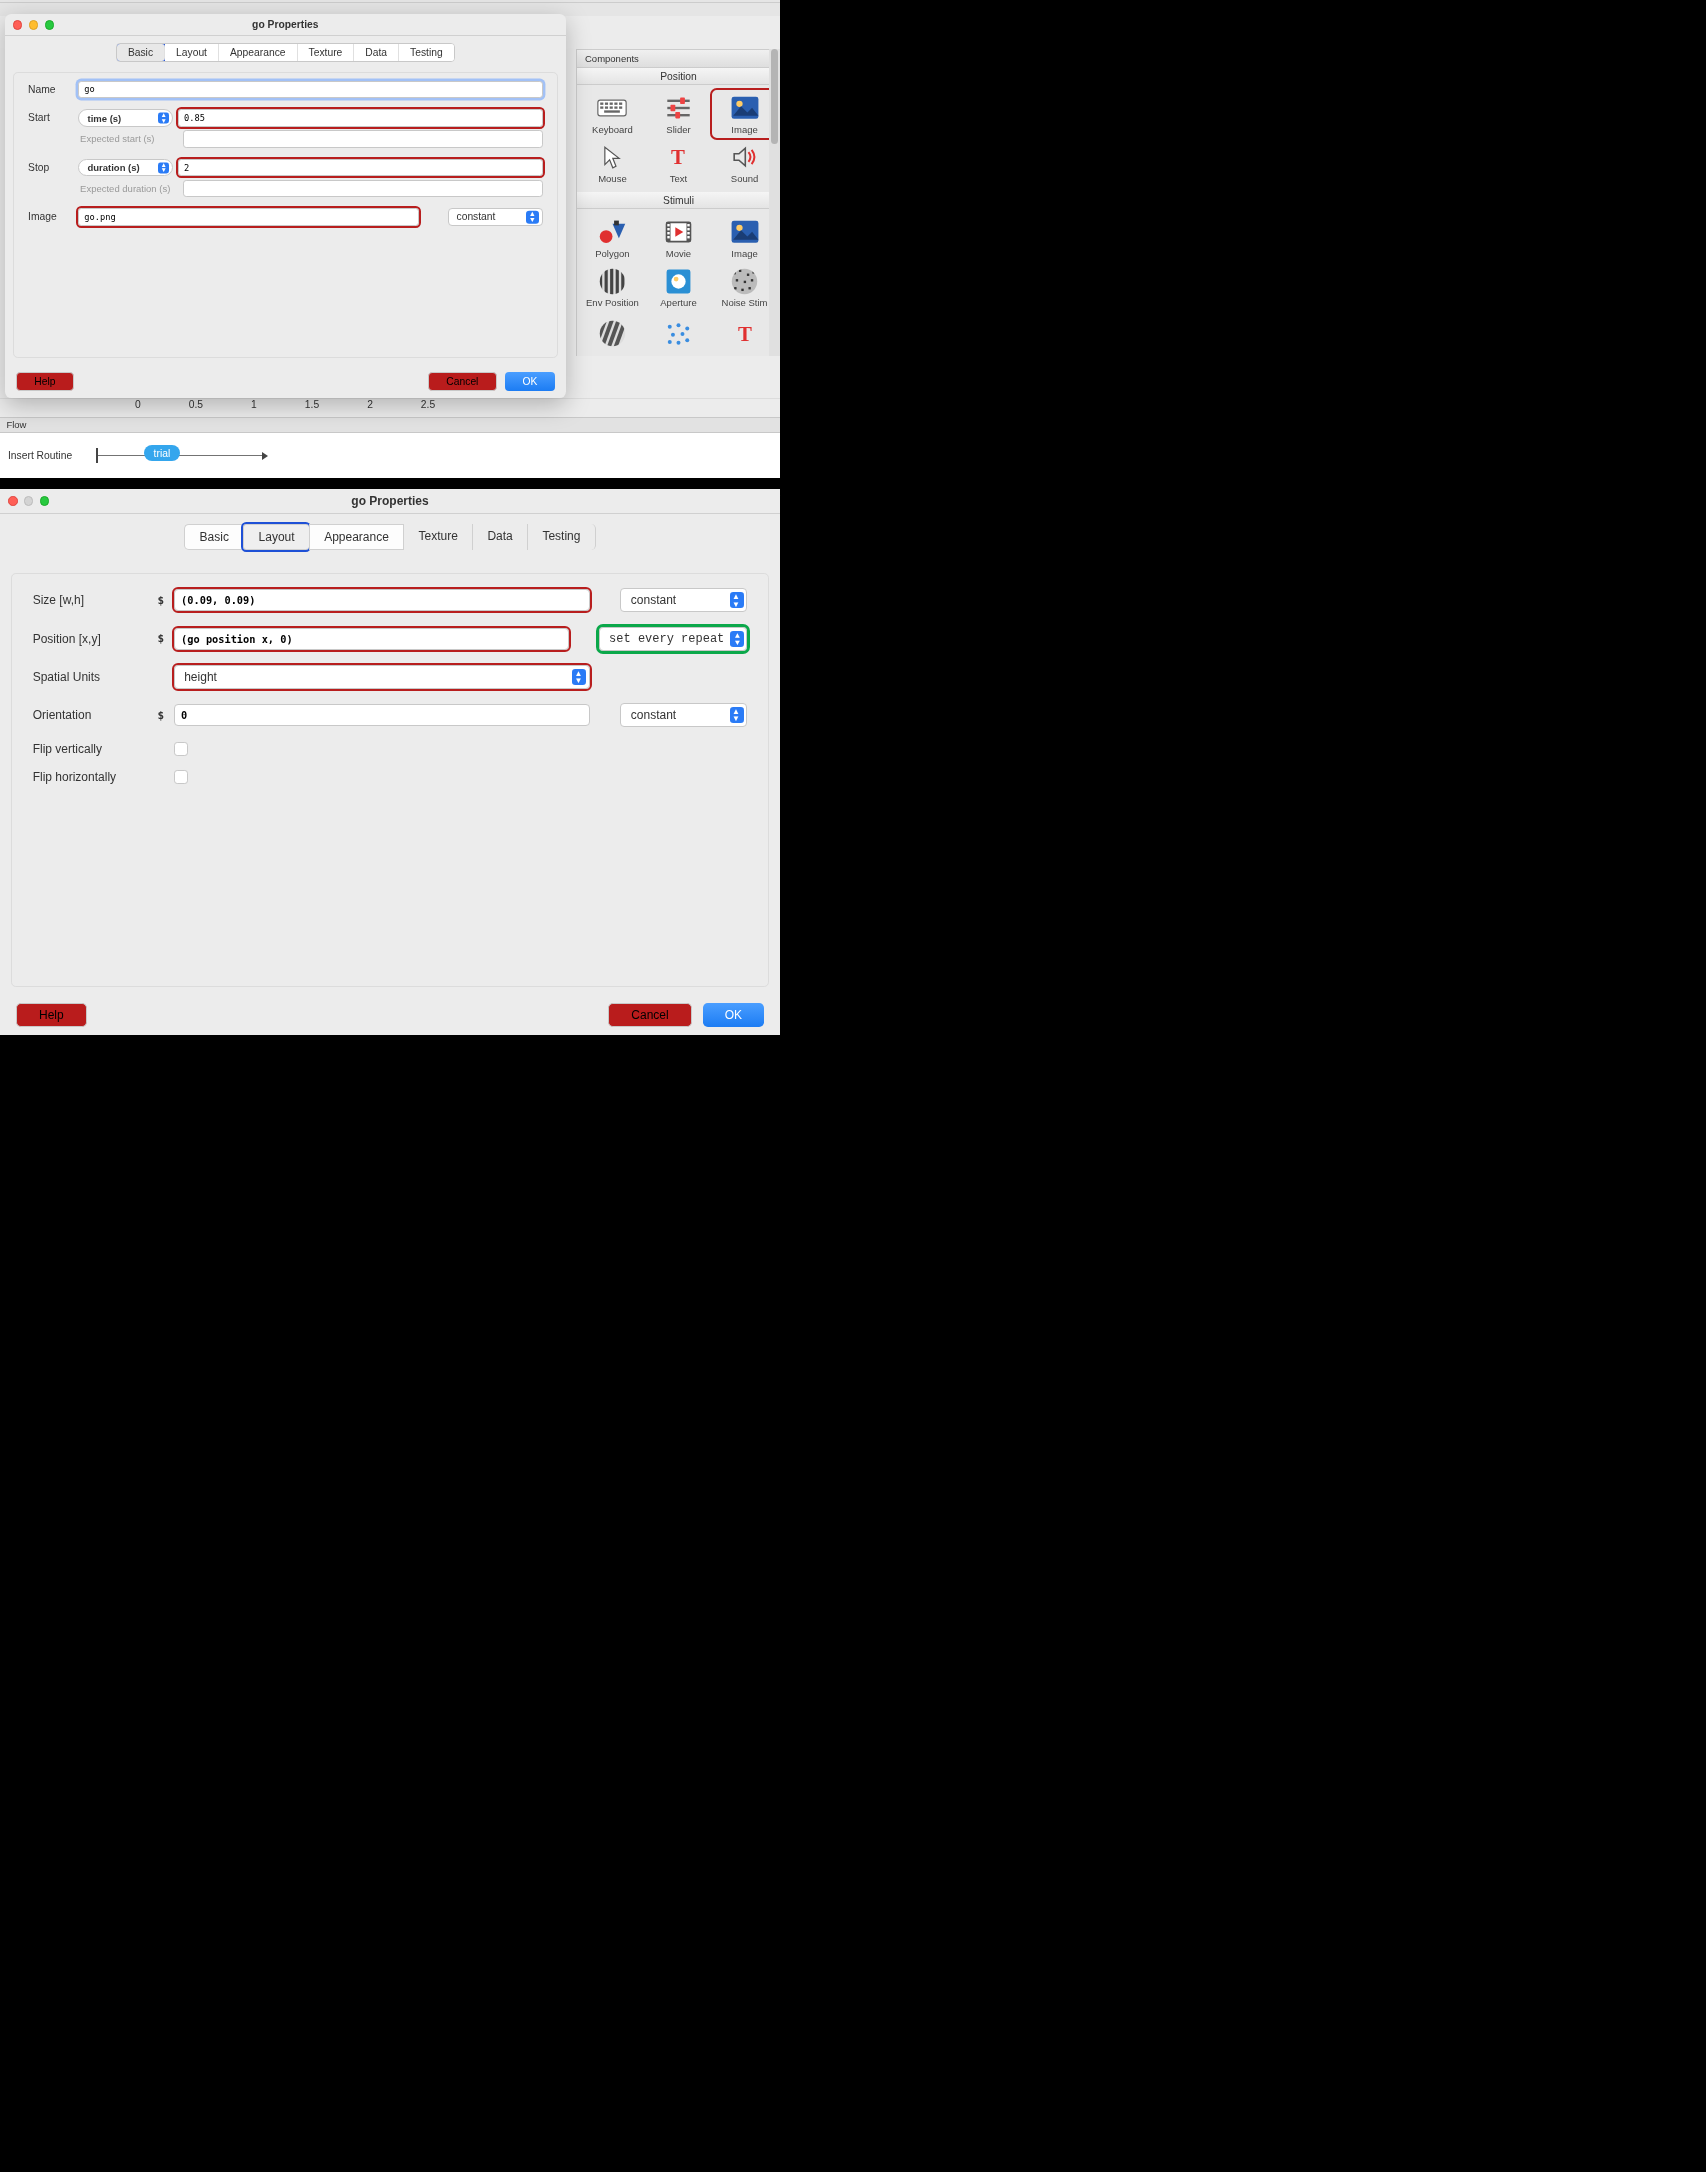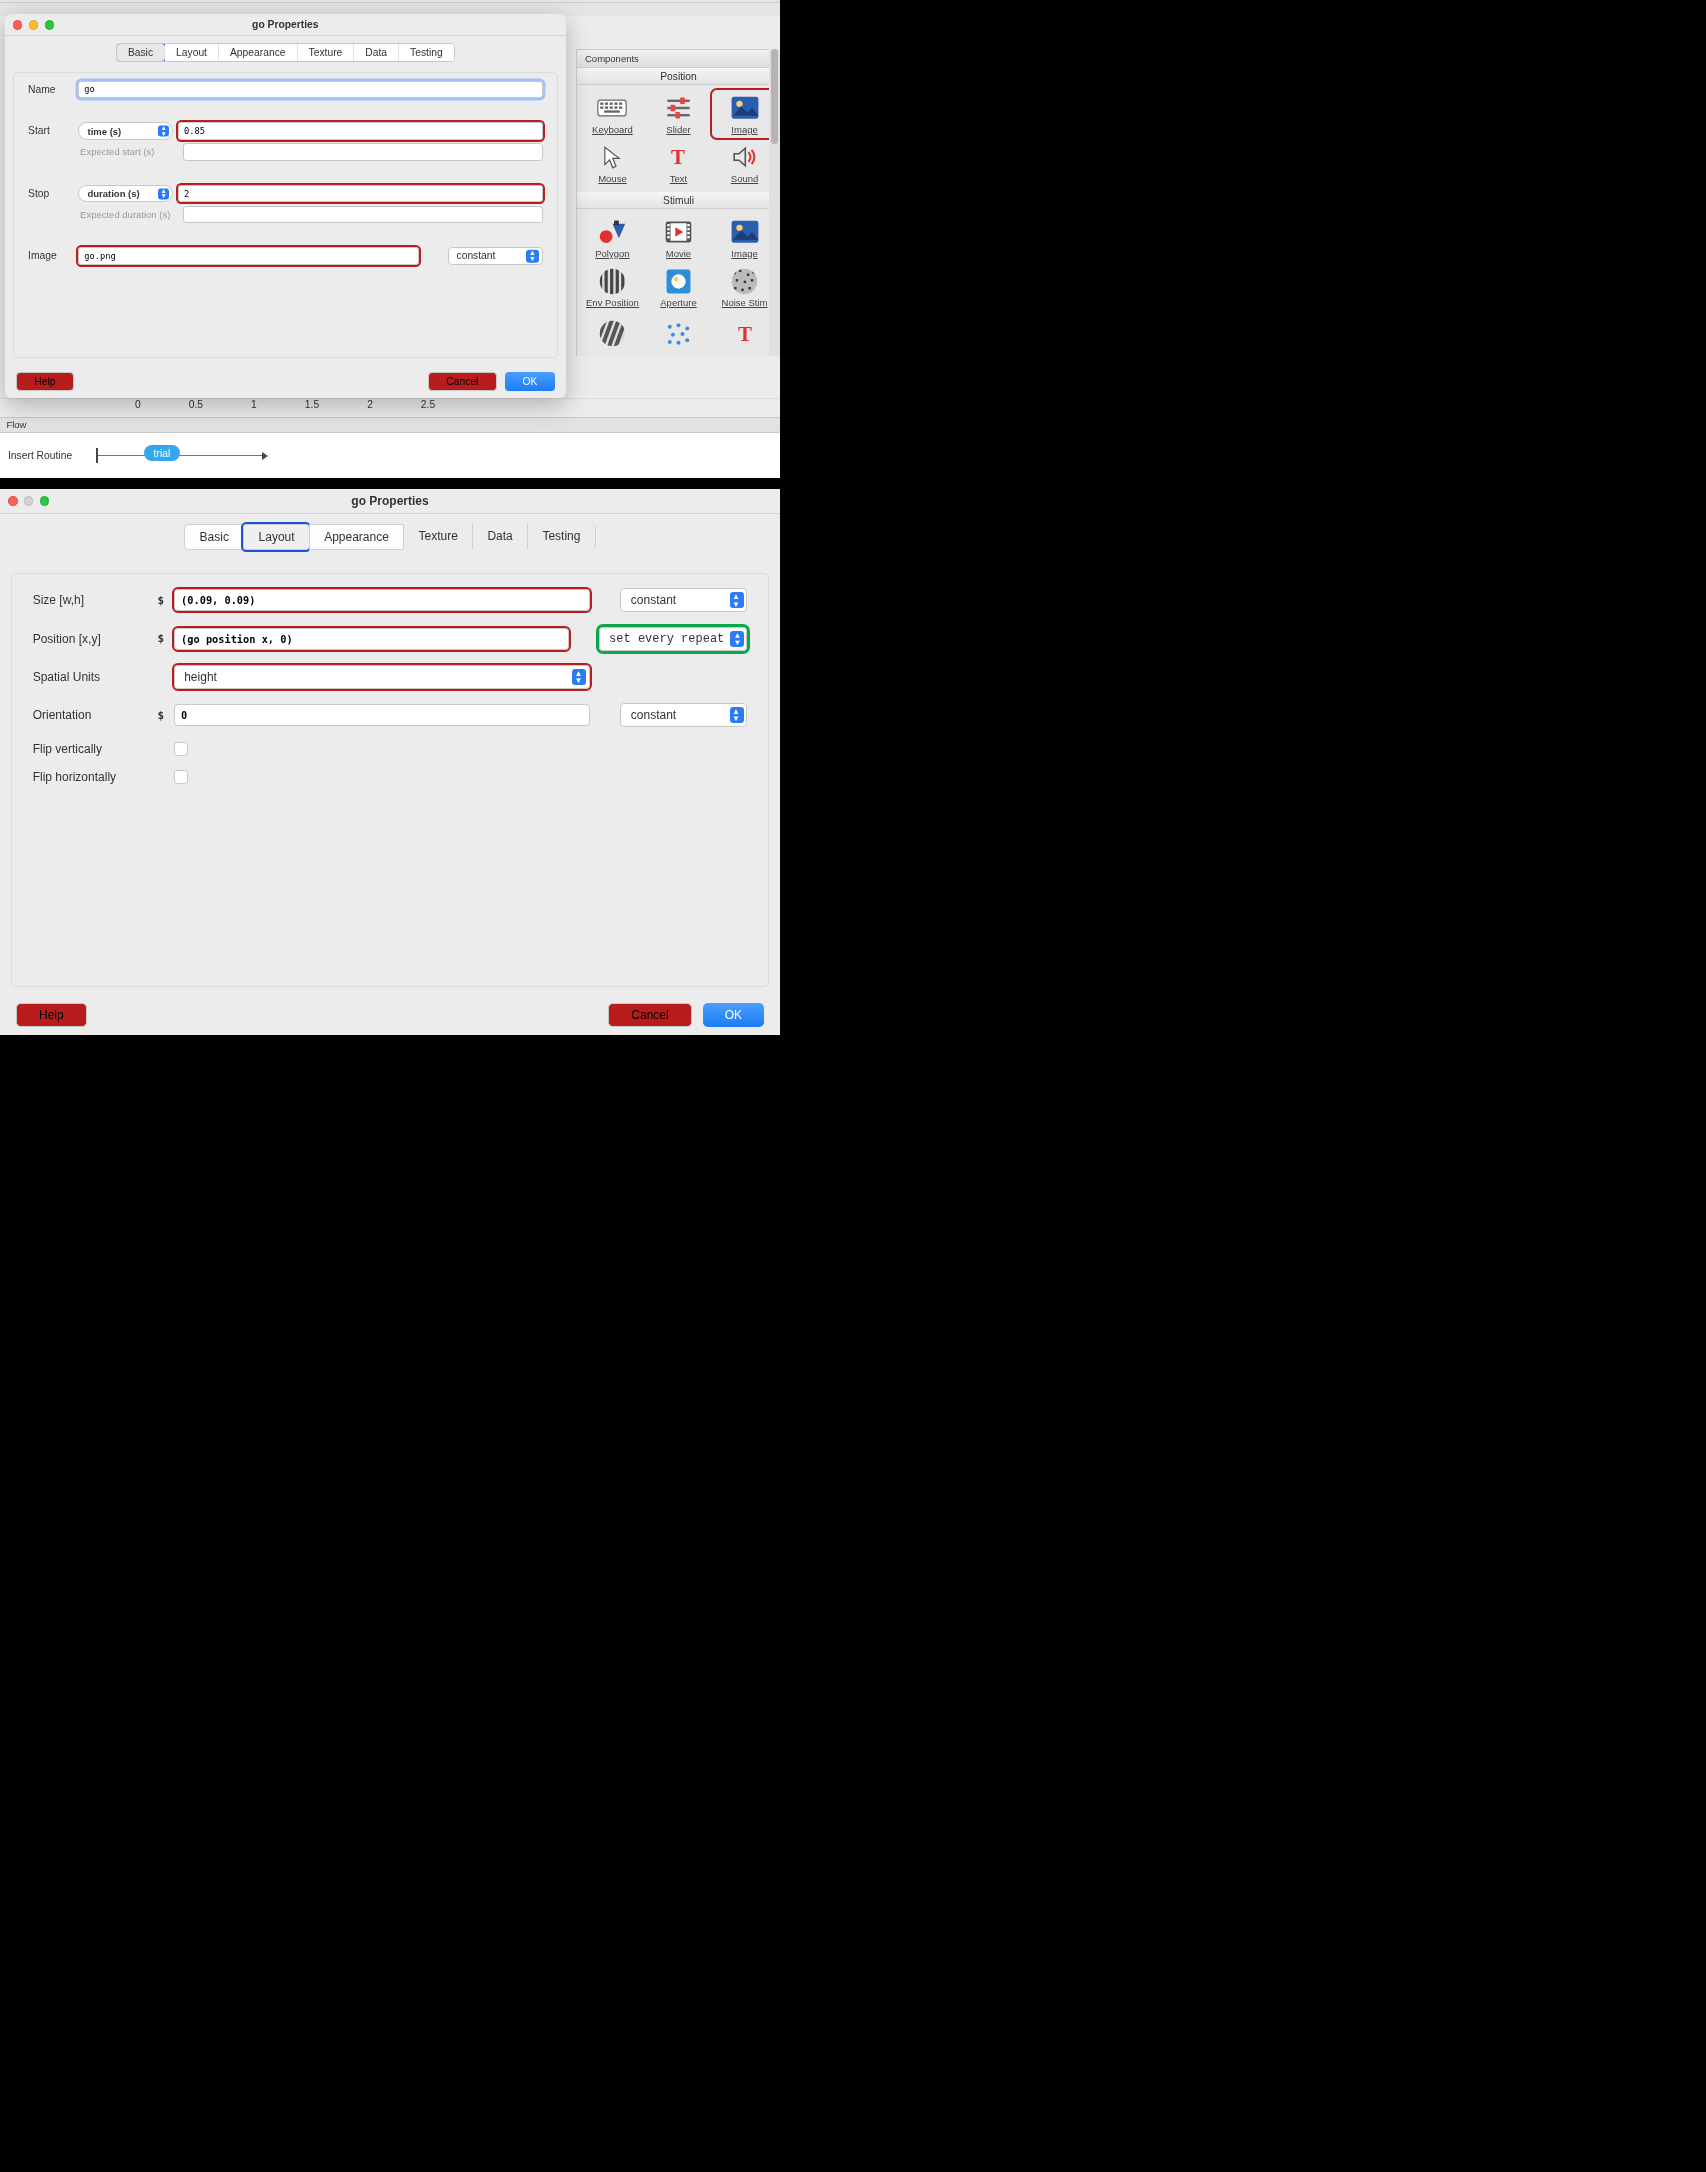--- a/index.html
+++ b/index.html
@@ -19,21 +19,21 @@
 .tab-seg { background: #fff; border: 0.8px solid #c8c8c8; border-radius: 4px; display: flex; overflow: hidden; font-size: 10.3px; }
 .tab-seg .seg { padding: 3.2px 11px; border-right: 0.8px solid #e0e0e0; cursor: pointer; background: #fff; }
 .tab-seg .seg:last-child { border-right: none; }
 .tab-seg .seg.active { background: #e8e8e8; }
 
 .hl-blue { outline: 2.4px solid #1e50d6; outline-offset: 0; border-radius: 3.2px; }
 .hl-red { outline: 2.4px solid #b81e1e; outline-offset: 0; border-radius: 2.4px; }
 .hl-green { outline: 3.2px solid #0ba84a; outline-offset: 0; border-radius: 2.4px; font-family: Liberation Mono, monospace; }
 
 .form-body { background: #ececec; padding: 8px 14.3px 14.3px 14.3px; min-height: 286px; border: 0.8px solid #dcdcdc; border-radius: 4.8px; margin: 3.2px 8px 8px 8px; }
-.row { display: flex; align-items: center; margin-bottom: 24px; gap: 6.4px; }
+.row { display: flex; align-items: center; margin-bottom: 11px; gap: 6.4px; }
 .row .lbl { width: 44px; font-size: 10.3px; }
 .row .sub { display: flex; flex-direction: column; gap: 3.2px; flex: 1; }
 .subrow { display: flex; align-items: center; gap: 4.8px; }
 .pill-sel { background: #fff; border: 0.8px solid #c8c8c8; border-radius: 9.5px; padding: 2.4px 17.5px 2.4px 8px; font-size: 9.5px; position: relative; min-width: 95px; font-weight: bold; }
 .pill-sel::after { content: ""; position: absolute; right: 3.2px; top: 50%; transform: translateY(-50%); width: 11px; height: 11px; background: #2a7bf6; border-radius: 2.4px; }
 .pill-sel .updown { position: absolute; right: 5.6px; top: 50%; transform: translateY(-50%); color: #fff; font-size: 6.4px; line-height: 5.6px; z-index: 1; }
 .txt-in { background: #fff; border: 0.8px solid #c8c8c8; border-radius: 3.2px; padding: 2.4px 4.8px; font-family: Monaco, monospace; font-size: 8.7px; flex: 1; min-width: 64px; height: 17.5px; }
 .ghost { color: #9a9a9a; font-size: 9.5px; padding-left: 1.6px; min-width: 100px; }
 .focus-ring { box-shadow: 0 0 0 2.4px rgba(88,150,255,0.5); }
 
@@ -48,21 +48,21 @@
 
 .upper-wrap { position: relative; background: #ececec; }
 .main-win-behind { position: absolute; top: -14.3px; left: 0; right: 0; height: 30px; background: #e5e5e5; z-index: 0; }
 .main-win-behind .tb { display:flex; align-items:center; height:17.5px; padding:0 6.4px; border-bottom:0.8px solid #ccc;}
 .dialog1 { position: relative; z-index: 2; width: 561px; margin-left: 4.8px; border-radius: 6.4px; box-shadow: 0 6.4px 24px rgba(0,0,0,0.25); background: #ececec; }
 
 .components-panel { position: absolute; right: 0; top: 49px; width: 204px; background: #e8e8e8; z-index: 1; border-left: 0.8px solid #ccc; }
 .components-panel .hdr { background: linear-gradient(#f0f0f0,#dedede); border-top:0.8px solid #ccc; border-bottom: 0.8px solid #ccc; padding: 3.2px 8px; font-size: 9.5px; }
 .comp-title{background:linear-gradient(#f5f5f5,#e4e4e4);padding:2.4px 0;text-align:center;font-size:10.3px;border-bottom:0.8px solid #ccc;}
 .comp-grid { display: grid; grid-template-columns: repeat(3, 1fr); gap: 1.6px 1.6px; padding: 4.8px 3.2px 4.8px 3.2px; font-size: 9.5px; color: #444; text-align: center; }
-.comp-item { display: flex; flex-direction: column; align-items: center; gap: 1.6px; padding: 3.2px 0; border-radius: 4.8px; text-decoration: underline; }
+.comp-item { display: flex; flex-direction: column; align-items: center; gap: 1.6px; padding: 3.2px 0; border-radius: 4.8px; }
 .comp-item .ico { width: 32px; height: 29px; display: flex; align-items: center; justify-content: center; }
 .scroll-stub{position:absolute;right:0;top:0;bottom:0;width:11px;background:#e0e0e0;}
 .scroll-stub .thumb{position:absolute;top:0;left:1.6px;right:1.6px;height:95px;background:#b4b4b4;border-radius:4px;}
 
 .timeline-strip { height: 19px; background: #ececec; font-size: 10.3px; color: #333; display: flex; gap: 48px; padding-left: 135px; align-items: flex-start; border-top: 0.8px solid #dcdcdc; }
 .flow-bar { background: #e2e2e2; border-top: 0.8px solid #c8c8c8; border-bottom: 0.8px solid #c8c8c8; padding: 1.6px 6.4px; font-size: 9.5px; }
 .flow-canvas { background: #fff; height: 45px; display: flex; align-items: center; padding-left: 8px; gap: 24px; }
 .flow-canvas .insert{font-size:10.3px;}
 .flow-canvas .line { position: relative; width: 167px; height: 1.6px; background: #737373; }
 .flow-canvas .line::before{content:"";position:absolute;left:0;top:-6.4px;width:1.6px;height:14.3px;background:#444;}

